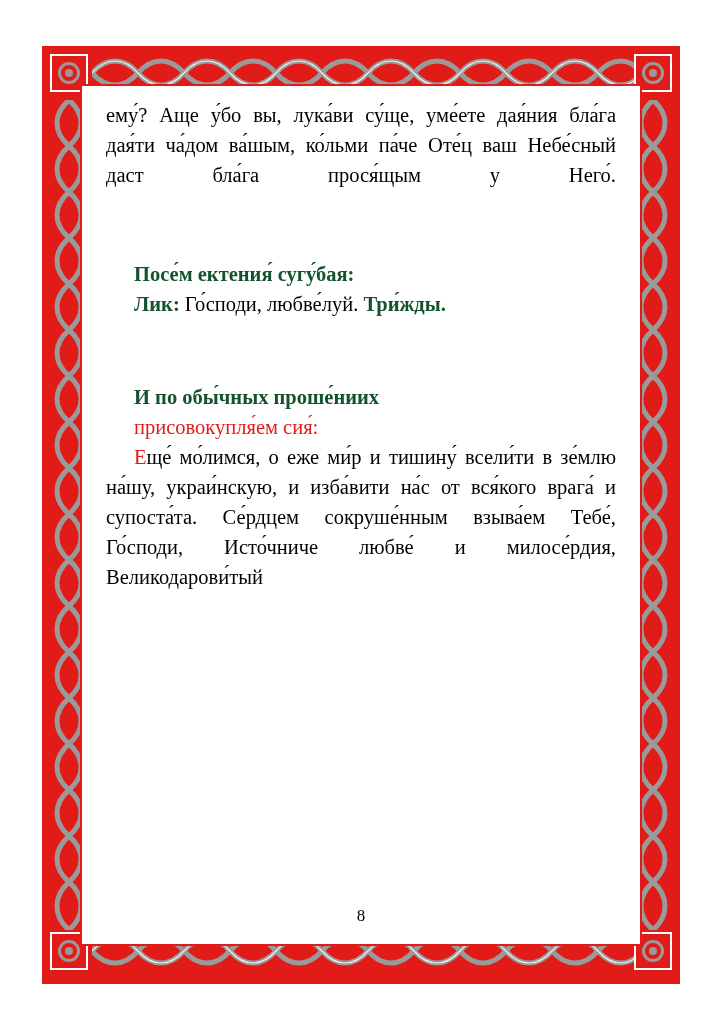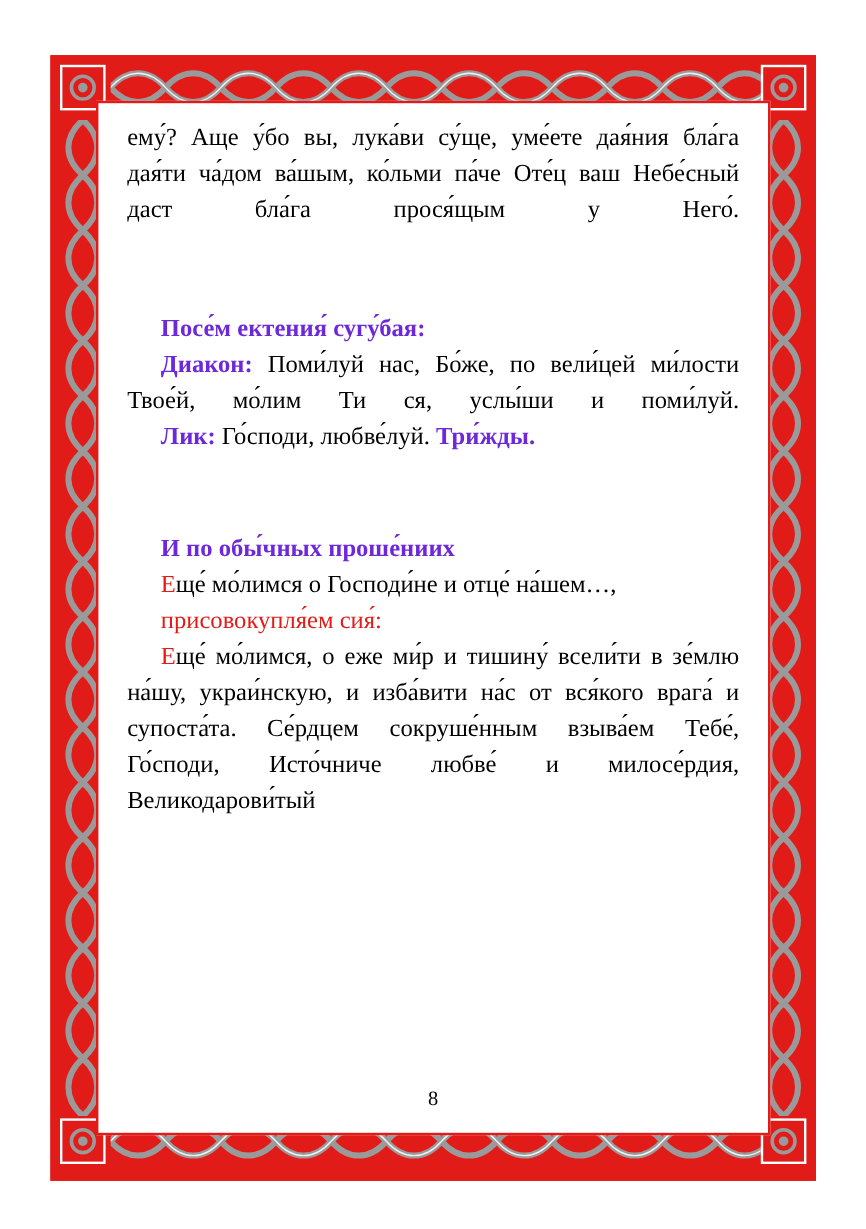--- a/index.html
+++ b/index.html
@@ -101,21 +101,21 @@
   }
   p.para {
     margin: 0;
     text-align: justify;
     text-justify: inter-word;
   }
   p.para.ind { text-indent: 28px; }
   p.gap { height: 28px; }
   p.gap-sm { height: 22px; }
   .red { color: #e01b18; }
-  .red-b { color: #6d28d9; font-weight: bold; }
+  .red-b { color: #14532d; font-weight: bold; }
   .last-line-justify {
     text-align-last: justify;
   }
 
   .page-number {
     position: absolute;
     left: 0;
     top: 906px;
     width: 722px;
     text-align: center;
@@ -205,37 +205,31 @@
     <p class="para last-line-justify">
       <span>ему́? Аще у́бо вы, лука́ви су́ще, уме́ете дая́ния бла́га дая́ти ча́дом ва́шым, ко́льми па́че Оте́ц ваш Небе́сный даст бла́га прося́щым у Него́.</span>
     </p>
 
     <p class="gap"></p>
 
     <p class="para ind">
       <span class="red-b">Посе́м ектения́ сугу́бая:</span>
     </p>
 
-    <p class="para ind last-line-justify">
-      <span class="red-b">Диакон:</span><span> Поми́луй нас, Бо́же, по вели́цей ми́лости Твое́й, мо́лим Ти ся, услы́ши и поми́луй.</span>
-    </p>
 
     <p class="para ind">
       <span class="red-b">Лик:</span><span> Го́споди, любве́луй. </span><span class="red-b">Три́жды.</span>
     </p>
 
     <p class="gap-sm"></p>
 
     <p class="para ind">
       <span class="red-b">И по обы́чных проше́ниих</span>
     </p>
 
-    <p class="para ind">
-      <span class="red">Е</span><span>ще́ мо́лимся о Господи́не и отце́ на́шем…,</span>
-    </p>
 
 
     <p class="para ind">
       <span class="red">присовокупля́ем сия́:</span>
     </p>
 
     <p class="para ind">
       <span class="red">Е</span><span>ще́ мо́лимся, о еже ми́р и тишину́ всели́ти в зе́млю на́шу, украи́нскую, и изба́вити на́с от вся́кого врага́ и супоста́та. Се́рдцем сокруше́нным взыва́ем Тебе́, Го́споди, Исто́чниче любве́ и милосе́рдия, Великодарови́тый</span>
     </p>
 

